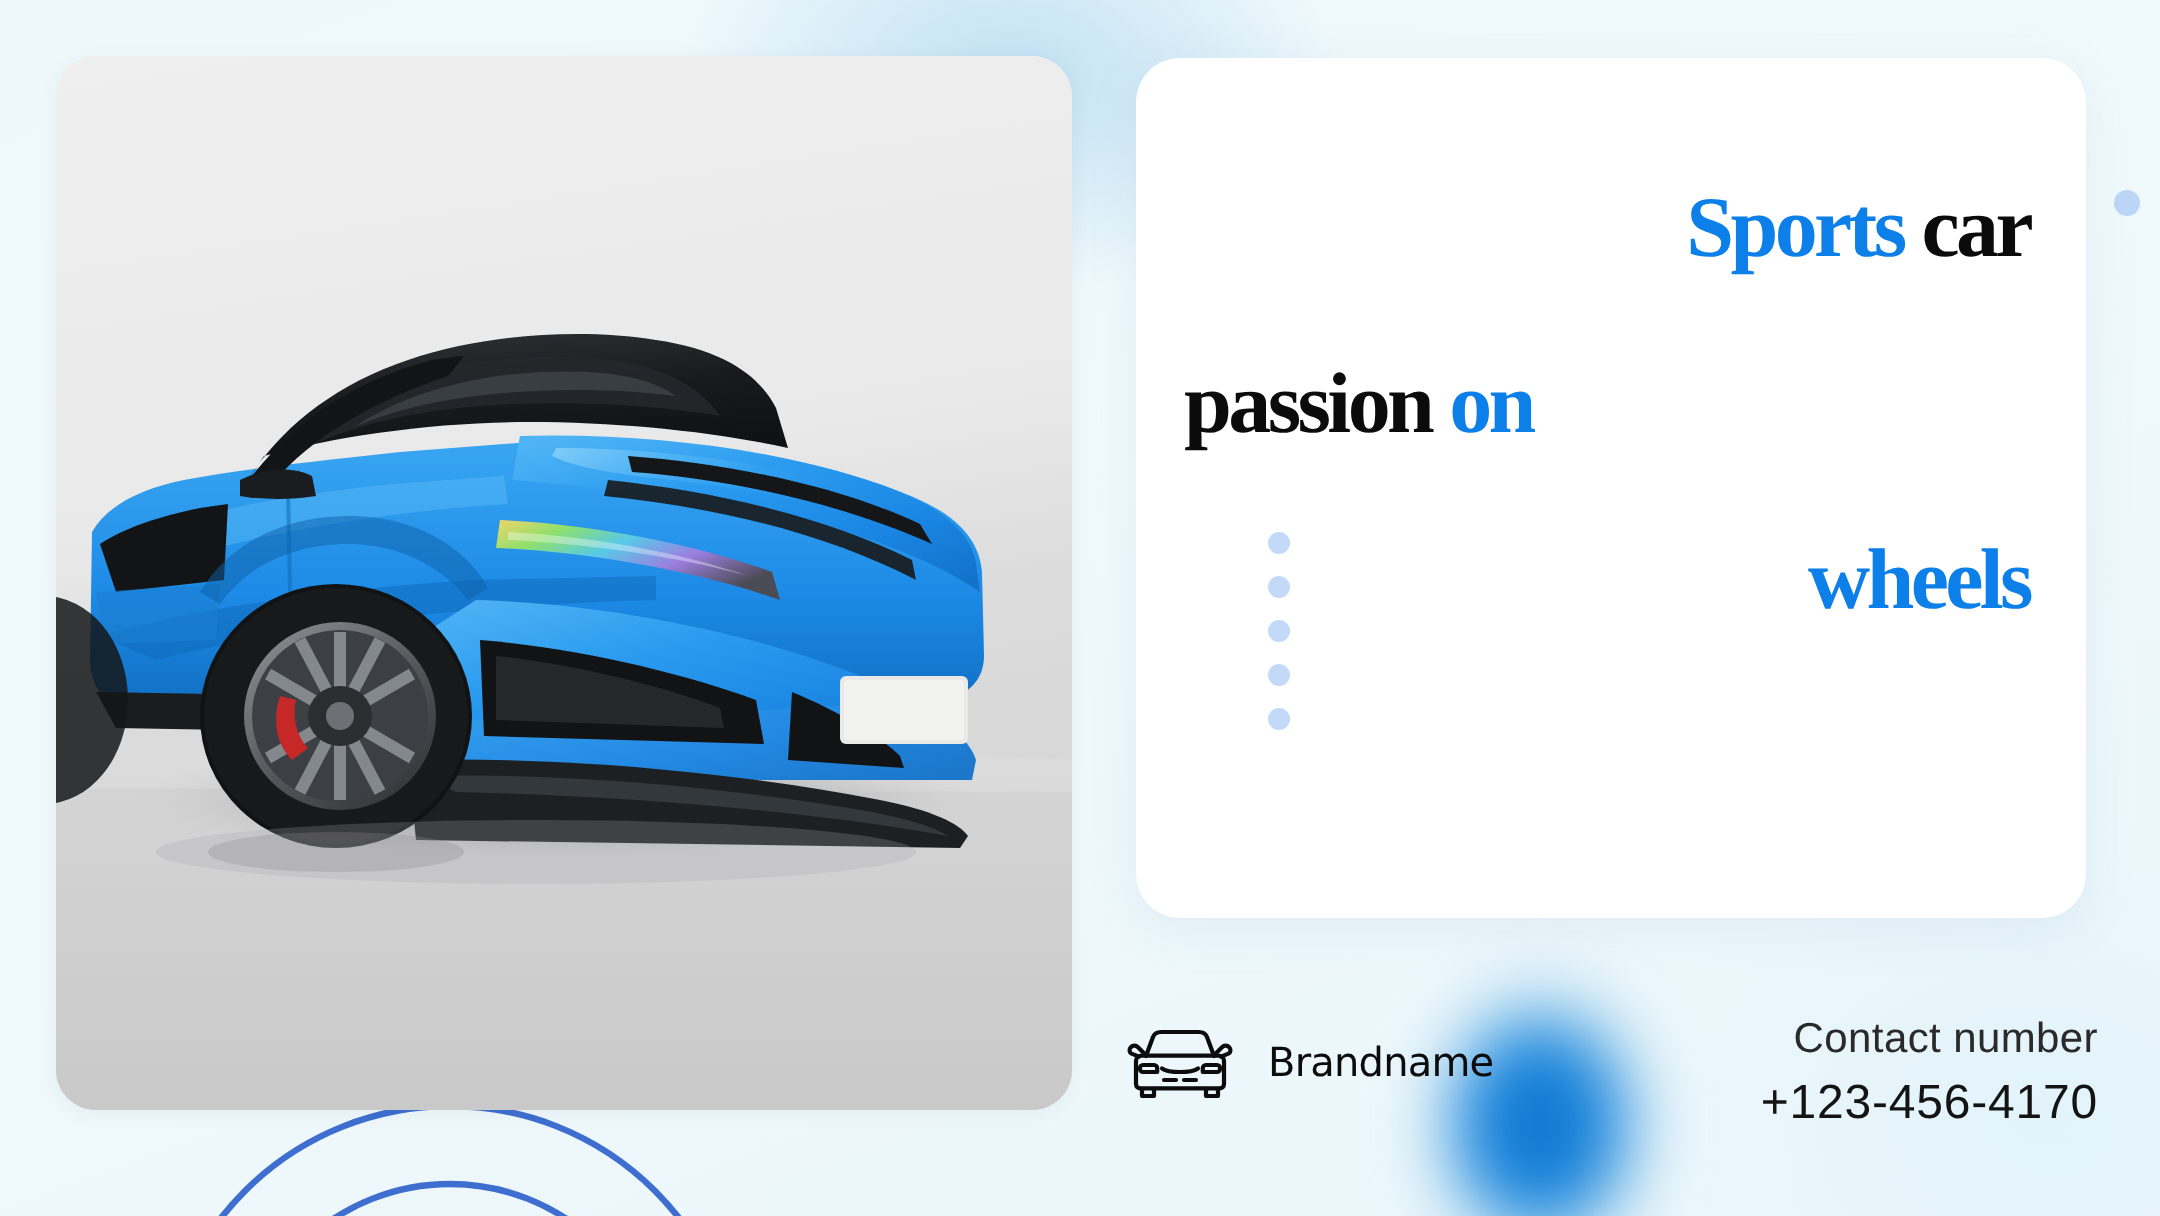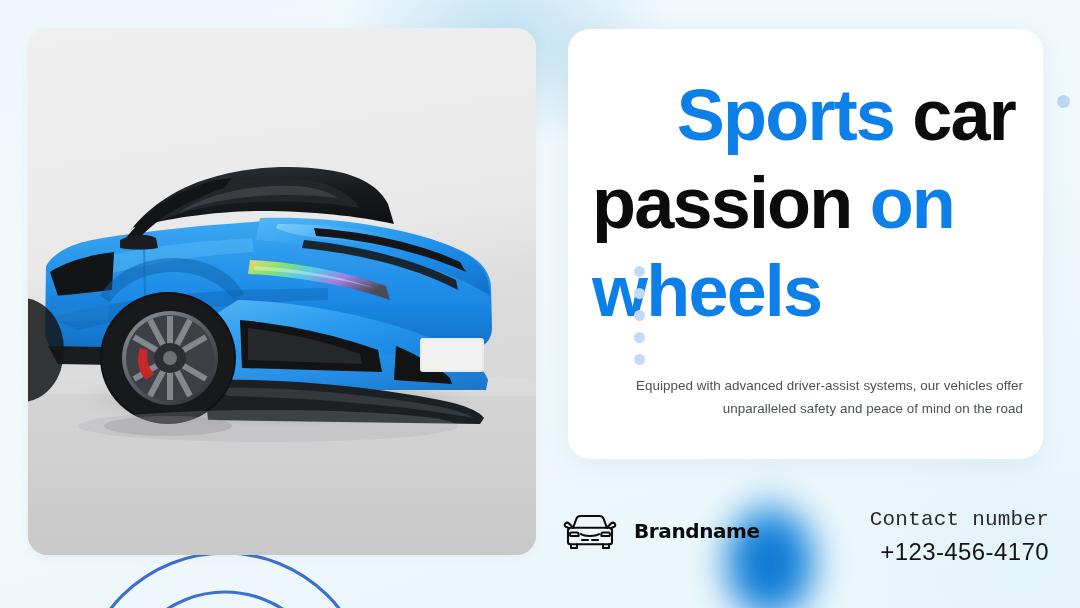--- a/index.html
+++ b/index.html
@@ -43,31 +43,31 @@
 
   
   .card {
     position:absolute; left:568px; top:29px; width:475px; height:430px;
     background:#ffffff; border-radius:22px;
     box-shadow:0 6px 26px rgba(100,140,175,0.10);
   }
   .headline {
     position:absolute; left:24px; right:28px; top:42px;
     text-align:right;
-    font-family:Liberation Sans, sans-serif;
+    font-family:Liberation Serif, serif;
     font-weight:bold;
-    font-size:72px; line-height:88px;
+    font-size:43px; line-height:88px;
     letter-spacing:-1.8px;
     color:#0b0b0b;
   }
   .headline .hl-blue { color:#0d7fe8; }
   .hl-line { display:block; white-space:nowrap; }
   .hl-l1 { text-align:right; }
   .hl-l2 { text-align:left; }
-  .hl-l3 { text-align:left; }
+  .hl-l3 { text-align:right; }
 
   .card-dots {
     position:absolute; left:634px; top:266px;
     display:flex; flex-direction:column; gap:11px;
   }
   .card-dots i {
     display:block; width:11px; height:11px; border-radius:50%;
     background:#c3d9f8;
   }
 
@@ -80,29 +80,29 @@
   }
 
   
   .brand {
     position:absolute; left:560px; top:510px;
     display:flex; align-items:center; gap:14px;
   }
   .brand .car-icon { width:60px; height:42px; display:block; }
   .brand-name {
     font-family:"DejaVu Sans", sans-serif;
-    font-weight:bold; font-size:20px; letter-spacing:-0.4px;
+    font-weight:normal; font-size:20px; letter-spacing:-0.4px;
     color:#0c0c0c;
   }
 
   .contact {
     position:absolute; right:31px; top:505px;
     text-align:right; color:#1c1c1c;
   }
-  .contact-label { font-size:21px; line-height:30px; letter-spacing:0.2px; color:#2a2a2a;font-family:Liberation Mono, monospace; }
+  .contact-label { font-size:21px; line-height:30px; letter-spacing:0.2px; color:#2a2a2a; }
   .contact-number { font-size:24px; line-height:33px; letter-spacing:0.4px; color:#141414; }
 </style>
 </head>
 <body>
 
 <div id="stage">
 
   <div class="deco blob-blue"></div>
 
   <div class="deco rings">
@@ -277,21 +277,20 @@
         <span class="hl-blue">Sports</span><span class="hl-dark"> car</span>
       </span>
       <span class="hl-line hl-l2">
         <span class="hl-dark">passion</span><span class="hl-blue"> on</span>
       </span>
       <span class="hl-line hl-l3">
         <span class="hl-blue">wheels</span>
       </span>
     </div>
 
-    <p class="blurb">Equipped with advanced driver-assist systems, our vehicles offer unparalleled safety and peace of mind on the road</p>
   </div>
 
   <div class="card-dots">
     <i></i>
     <i></i>
     <i></i>
     <i></i>
     <i></i>
   </div>
 

